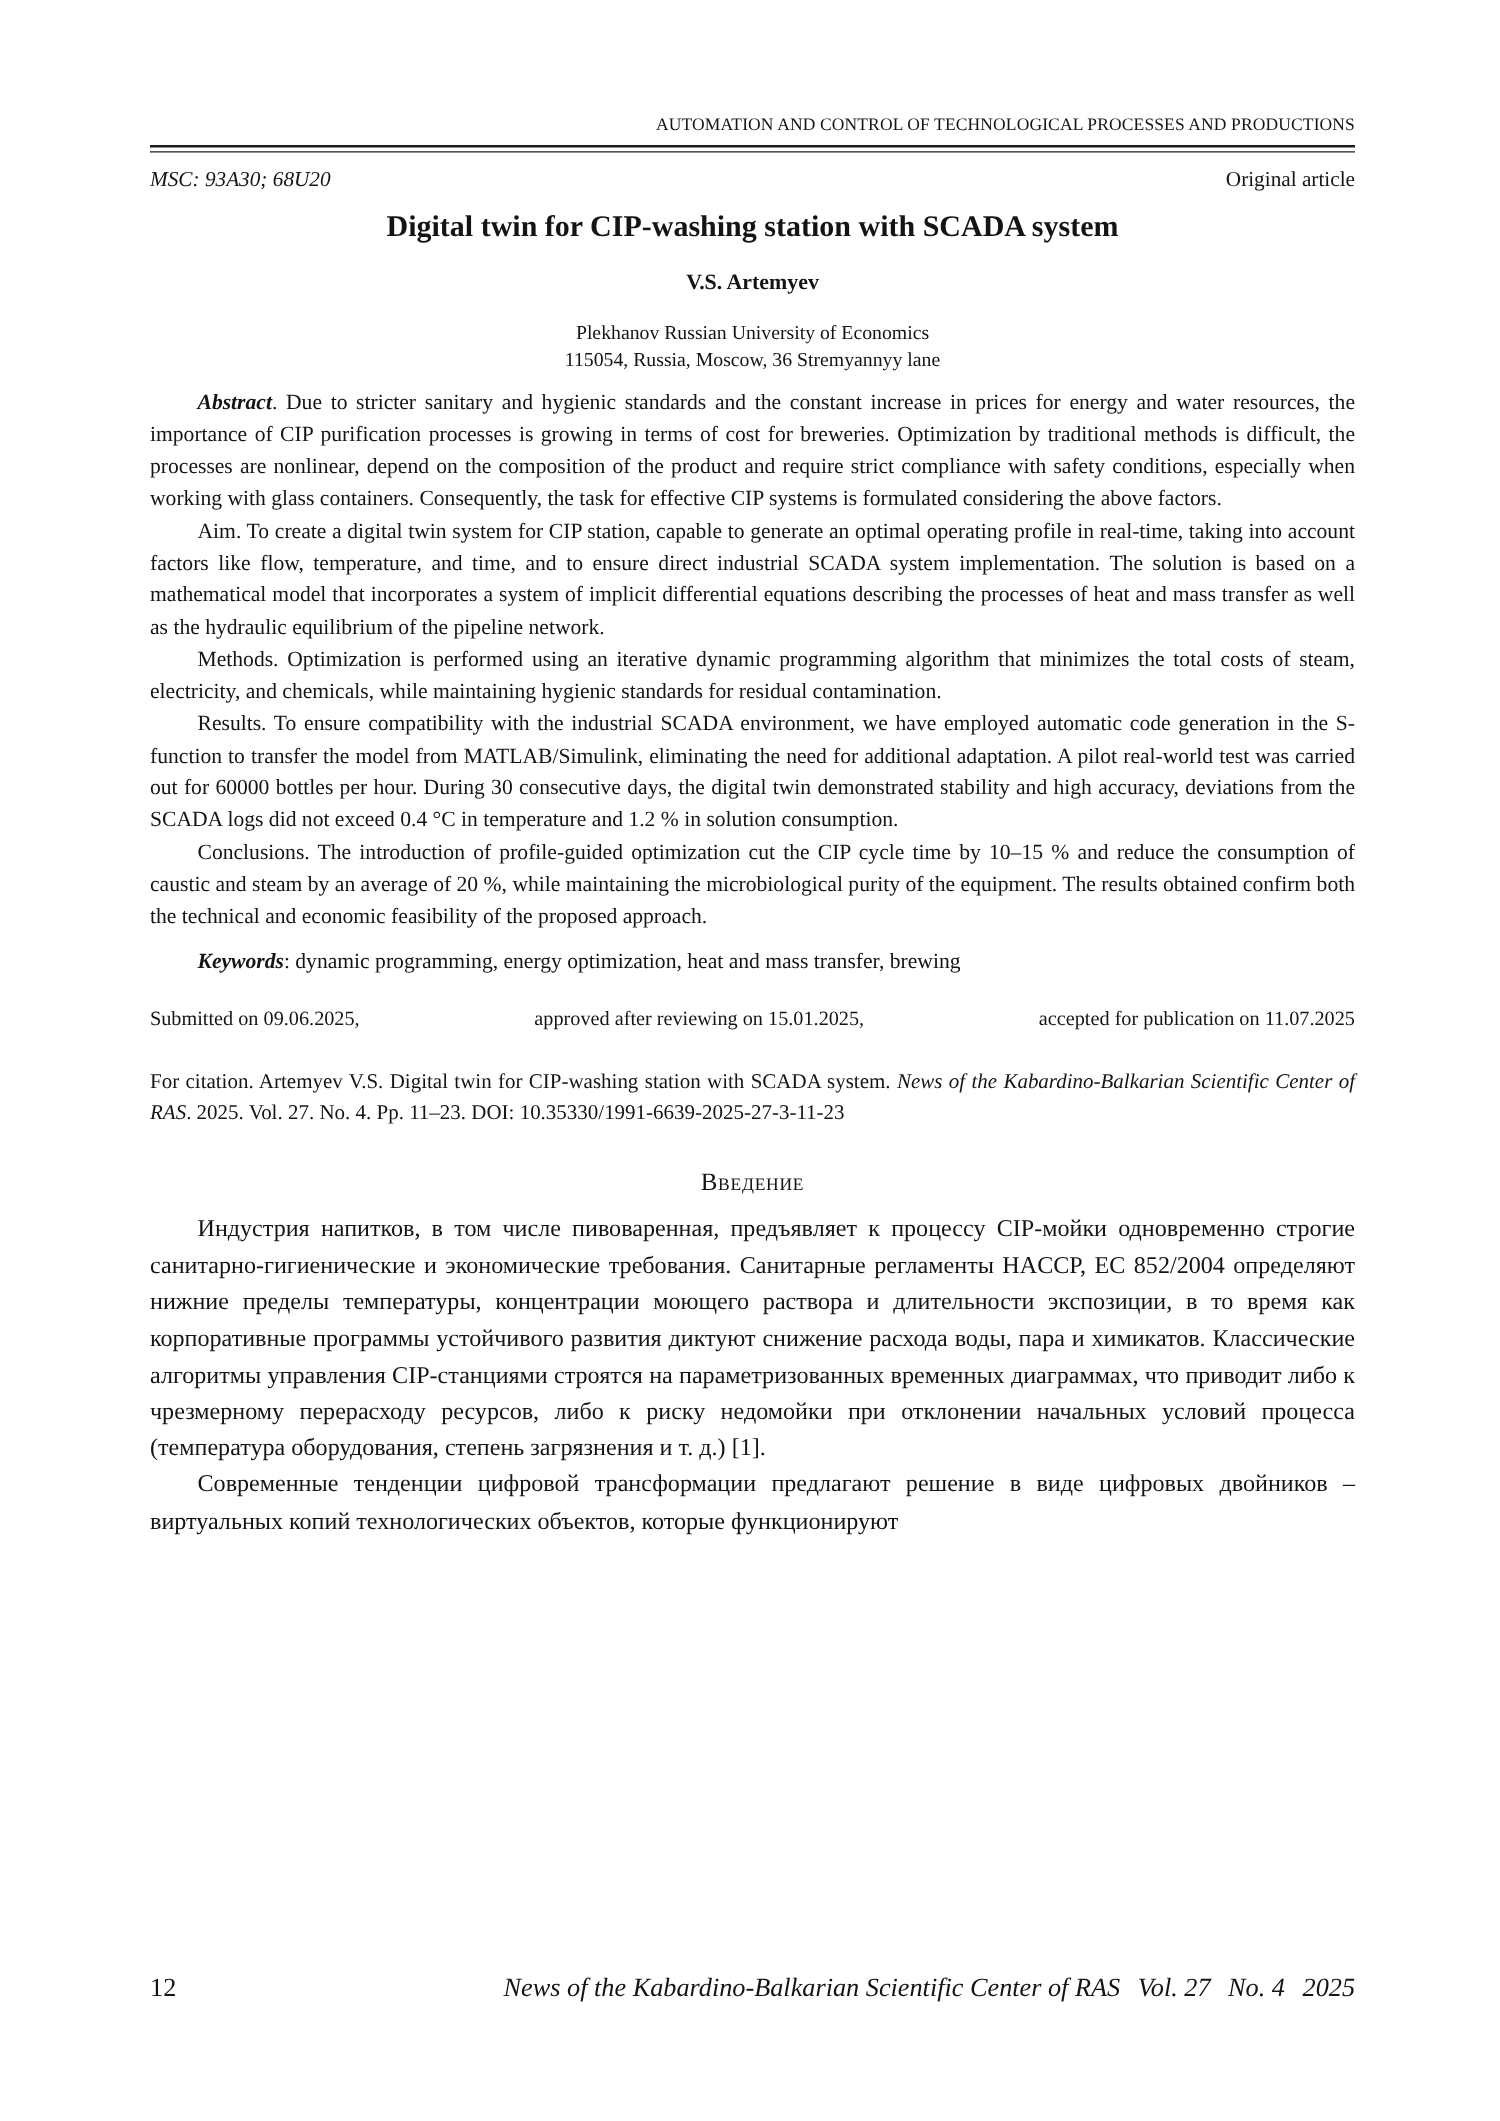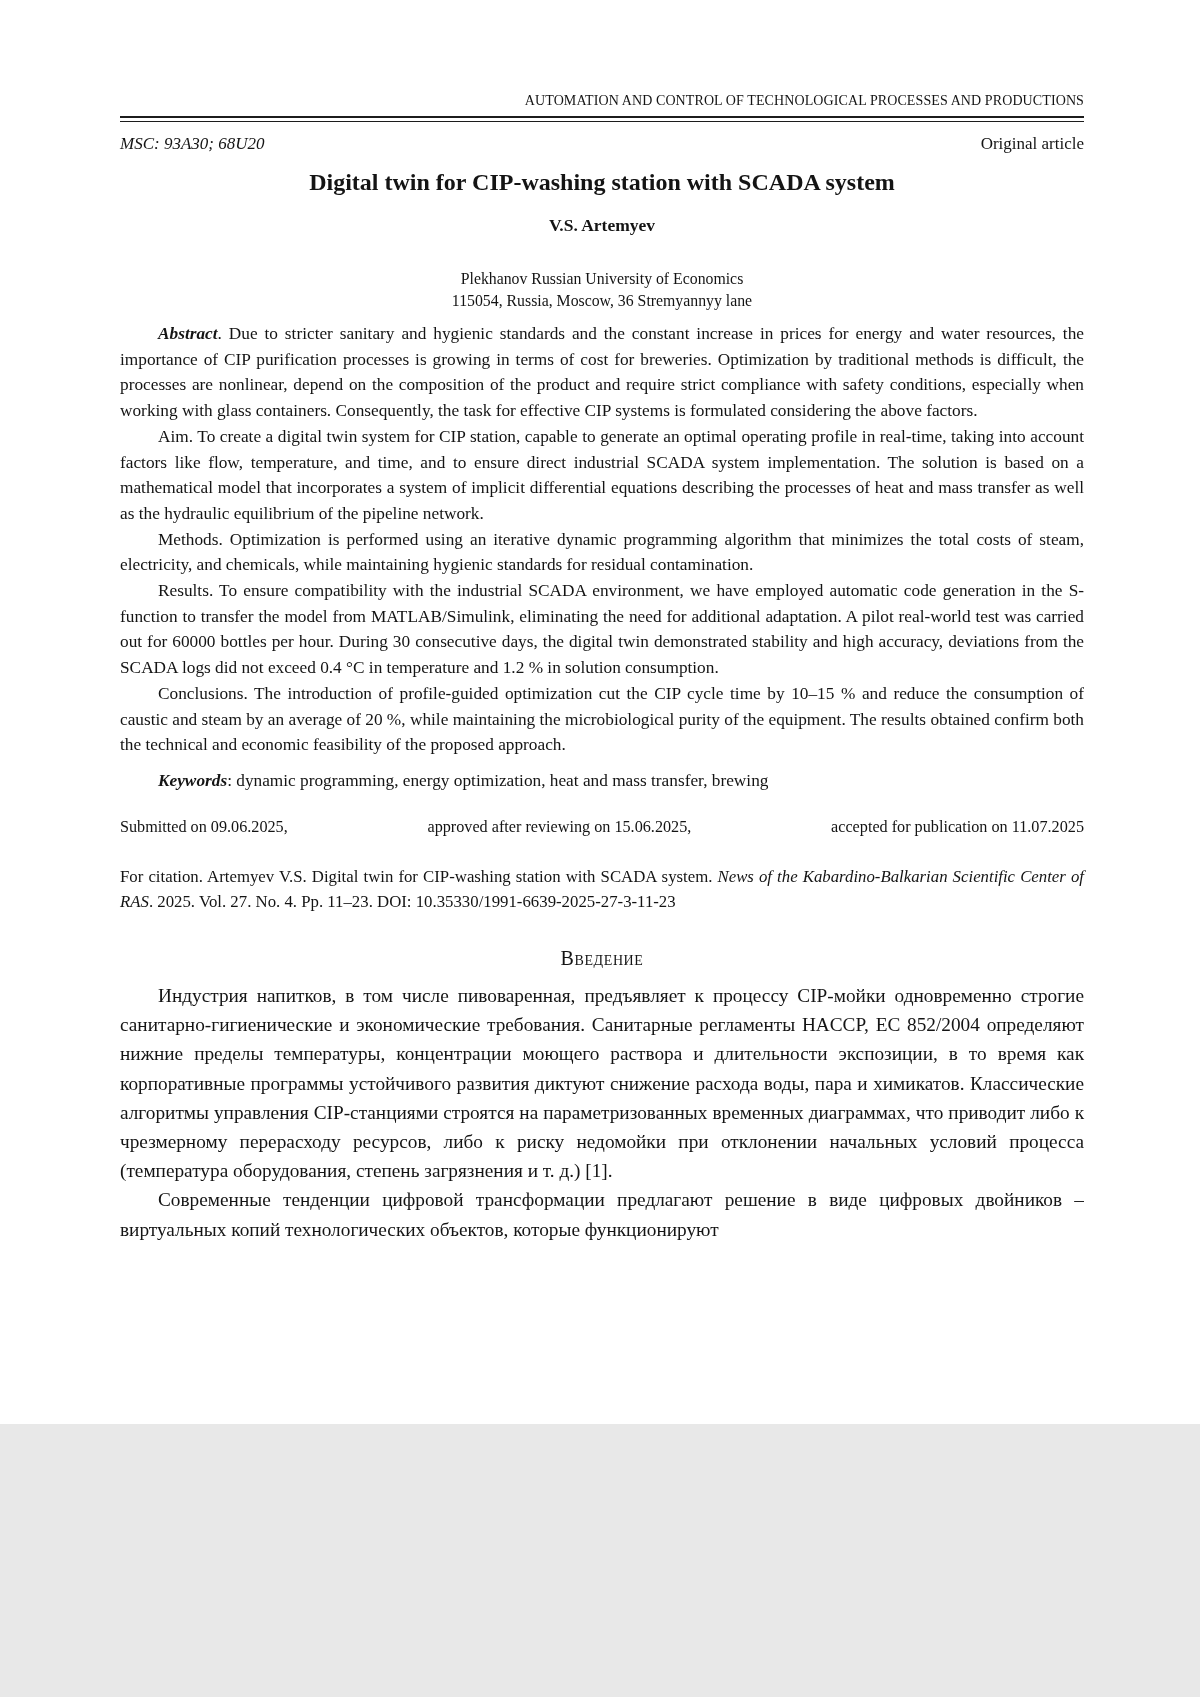--- a/index.html
+++ b/index.html
@@ -1,19 +1,19 @@
 <!DOCTYPE html>
 <html><head>
 <meta charset="utf-8">
 <style>
   html, body { margin: 0; padding: 0; background: #e8e8e8; }
   .page {
     position: relative;
     width: 1200px;
-    height: 1424px;
+    height: 1697px;
     margin: 0 auto;
     background: #ffffff;
     color: #141414;
     font-family: "Liberation Serif", "DejaVu Serif", serif;
     overflow: hidden;
     box-sizing: border-box;
   }
   .content {
     position: absolute;
     left: 120px;
@@ -46,21 +46,21 @@
     font-weight: bold;
     font-size: 24px;
   }
   .author {
     margin-top: 19px;
     text-align: center;
     font-weight: bold;
     font-size: 17.5px;
   }
   .affiliation {
-    margin-top: 32px;
+    margin-top: 20px;
     text-align: center;
     font-size: 15.8px;
     line-height: 21.5px;
   }
   .abstract {
     margin-top: 10px;
     font-size: 17.3px;
     line-height: 25.7px;
     text-align: justify;
   }
@@ -143,21 +143,21 @@
       <p><span class="label-b">Aim</span><span>. </span><span>To create a digital twin system for CIP station, capable to generate an optimal operating profile in real-time, taking into account factors like flow, temperature, and time, and to ensure direct industrial SCADA system implementation. The solution is based on a mathematical model that incorporates a system of implicit differential equations describing the processes of heat and mass transfer as well as the hydraulic equilibrium of the pipeline network.</span></p>
       <p><span class="label-b">Methods</span><span>. </span><span>Optimization is performed using an iterative dynamic programming algorithm that minimizes the total costs of steam, electricity, and chemicals, while maintaining hygienic standards for residual contamination.</span></p>
       <p><span class="label-b">Results.</span><span> </span><span>To ensure compatibility with the industrial SCADA environment, we have employed automatic code generation in the S-function to transfer the model from MATLAB/Simulink, eliminating the need for additional adaptation. A pilot real-world test was carried out for 60000 bottles per hour. During 30 consecutive days, the digital twin demonstrated stability and high accuracy, deviations from the SCADA logs did not exceed 0.4 °C in temperature and 1.2 % in solution consumption.</span></p>
       <p><span class="label-b">Conclusions</span><span>. </span><span>The introduction of profile-guided optimization cut the CIP cycle time by 10–15 % and reduce the consumption of caustic and steam by an average of 20 %, while maintaining the microbiological purity of the equipment. The results obtained confirm both the technical and economic feasibility of the proposed approach.</span></p>
     </div>
 
     <div class="keywords"><span class="label-bi">Keywords</span><span>: </span><span>dynamic programming, energy optimization, heat and mass transfer, brewing</span></div>
 
     <div class="dates">
       <span>Submitted on 09.06.2025,</span>
-      <span>approved after reviewing on 15.06.2025,</span>
+      <span>approved after reviewing on 15.01.2025,</span>
       <span>accepted for publication on 11.07.2025</span>
     </div>
 
     <div class="citation"><span class="label-b">For citation</span><span>. Artemyev V.S. Digital twin for CIP-washing station with SCADA system. </span><span class="journal-italic">News of the Kabardino-Balkarian Scientific Center of RAS</span><span>. 2025. Vol. 27. No. 4. Pp. 11–23. DOI: 10.35330/1991-6639-2025-27-3-11-23</span></div>
 
     <div class="intro-heading">Введение</div>
 
     <div class="intro">
       <p>Индустрия напитков, в том числе пивоваренная, предъявляет к процессу CIP-мойки одновременно строгие санитарно-гигиенические и экономические требования. Санитарные регламенты HACCP, ЕС 852/2004 определяют нижние пределы температуры, концентрации моющего раствора и длительности экспозиции, в то время как корпоративные программы устойчивого развития диктуют снижение расхода воды, пара и химикатов. Классические алгоритмы управления CIP-станциями строятся на параметризованных временных диаграммах, что приводит либо к чрезмерному перерасходу ресурсов, либо к риску недомойки при отклонении начальных условий процесса (температура оборудования, степень загрязнения и т. д.) [1].</p>
       <p>Современные тенденции цифровой трансформации предлагают решение в виде цифровых двойников – виртуальных копий технологических объектов, которые функционируют</p>

